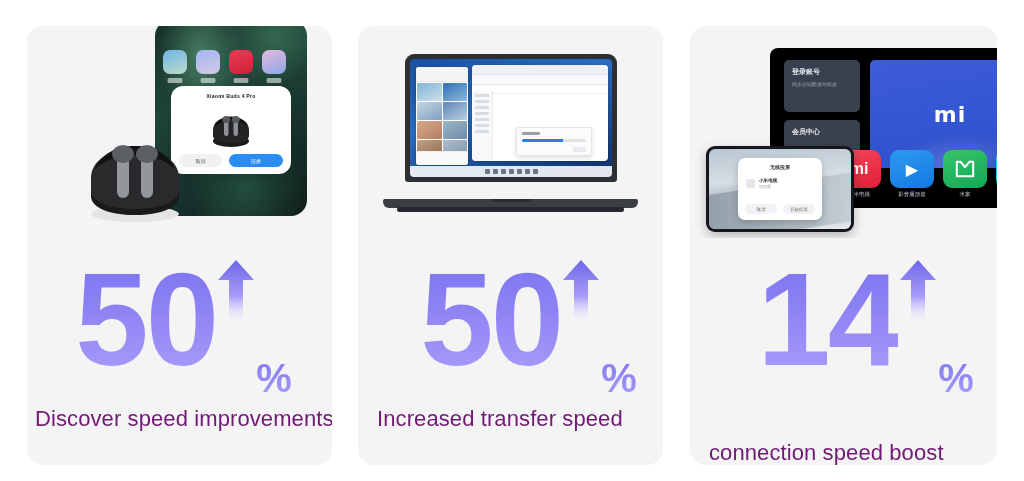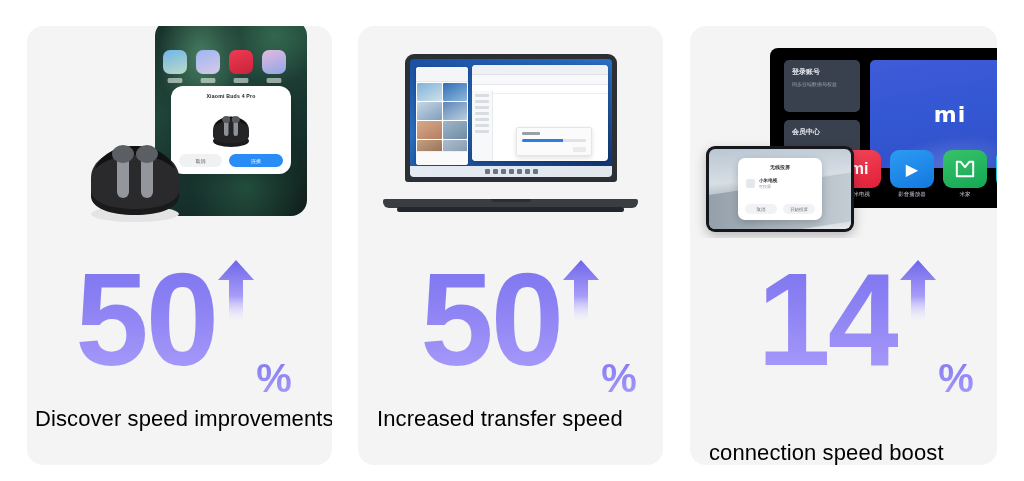--- a/index.html
+++ b/index.html
@@ -16,21 +16,21 @@
     background:#f4f4f4;border-radius:16px;overflow:hidden;
   }
   #card-1{left:27px;width:305px;}
   #card-2{left:358px;width:305px;}
   #card-3{left:690px;width:307px;}
 
   .media{position:absolute;top:0;left:0;width:100%;height:212px;overflow:hidden;}
   .stats{position:absolute;left:0;width:100%;top:228px;height:150px;}
   .caption{
     position:absolute;left:0;width:100%;top:378px;
-    color:#000000;font-size:22px;line-height:30px;font-weight:400;
+    color:#701a75;font-size:22px;line-height:30px;font-weight:400;
     letter-spacing:.1px;
   }
   #card-1 .caption{padding-left:8px;}
   #card-2 .caption{padding-left:19px;}
   #card-3 .caption{padding-left:19px;margin-top:34px;}
   #card-1 .stats{padding-left:4px;}
   #card-2 .stats{padding-left:18px;}
   #card-3 .stats{padding-left:22px;}
 
   

